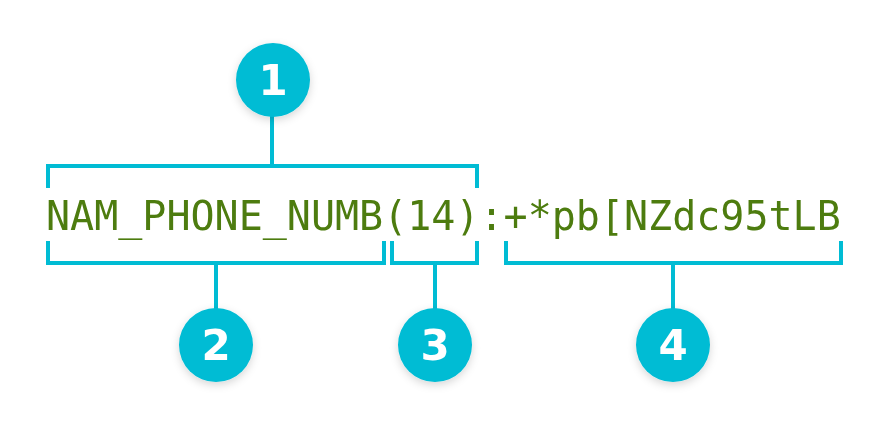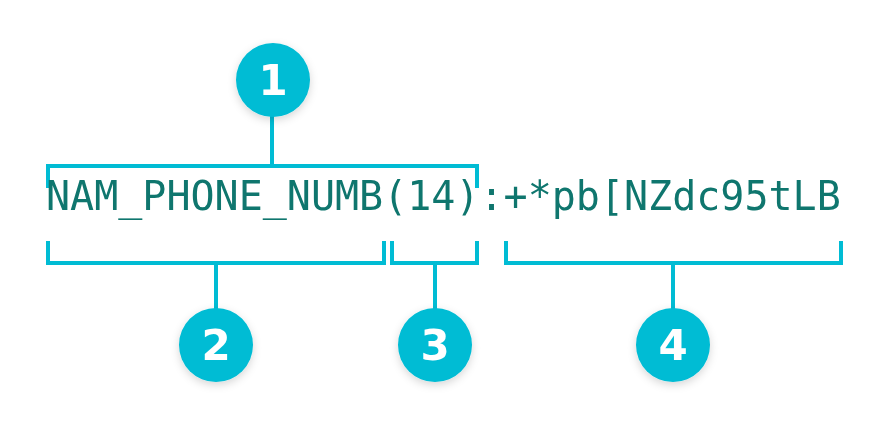--- a/index.html
+++ b/index.html
@@ -21,26 +21,26 @@
     position: absolute;
     left: 0;
     top: 0;
     width: 890px;
     height: 430px;
     display: block;
   }
   .code-text {
     position: absolute;
     left: 46px;
-    top: 172px;
+    top: 192px;
     font-family: "DejaVu Sans Mono", monospace;
     font-size: 40px;
     line-height: 48px;
     letter-spacing: 0px;
-    color: #0f766e;
+    color: #4d7c0f;
     white-space: pre;
     -webkit-font-smoothing: antialiased;
   }
   .badge-num {
     font-family: "DejaVu Sans", sans-serif;
     font-size: 42px;
     font-weight: bold;
     fill: #ffffff;
   }
 </style>

